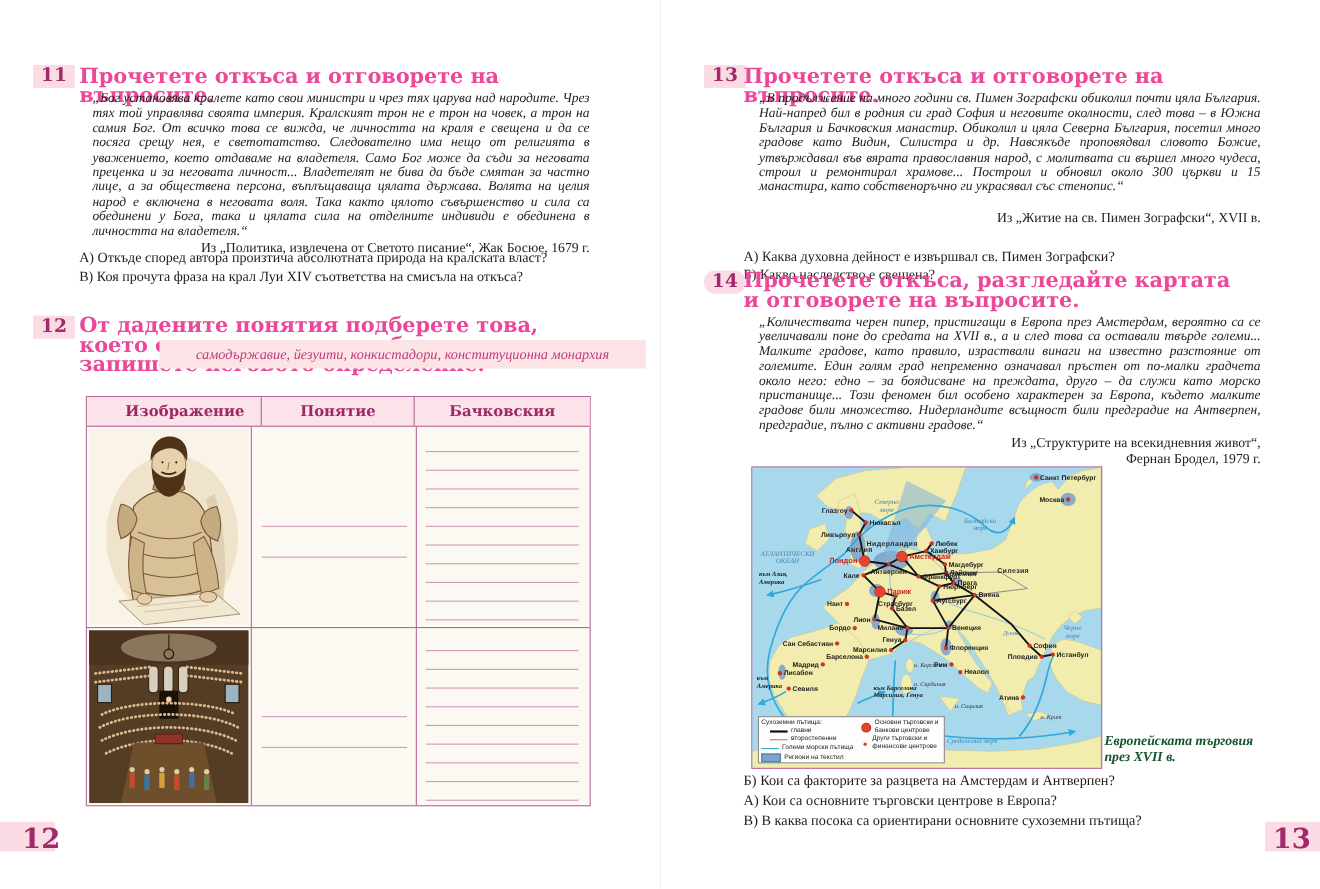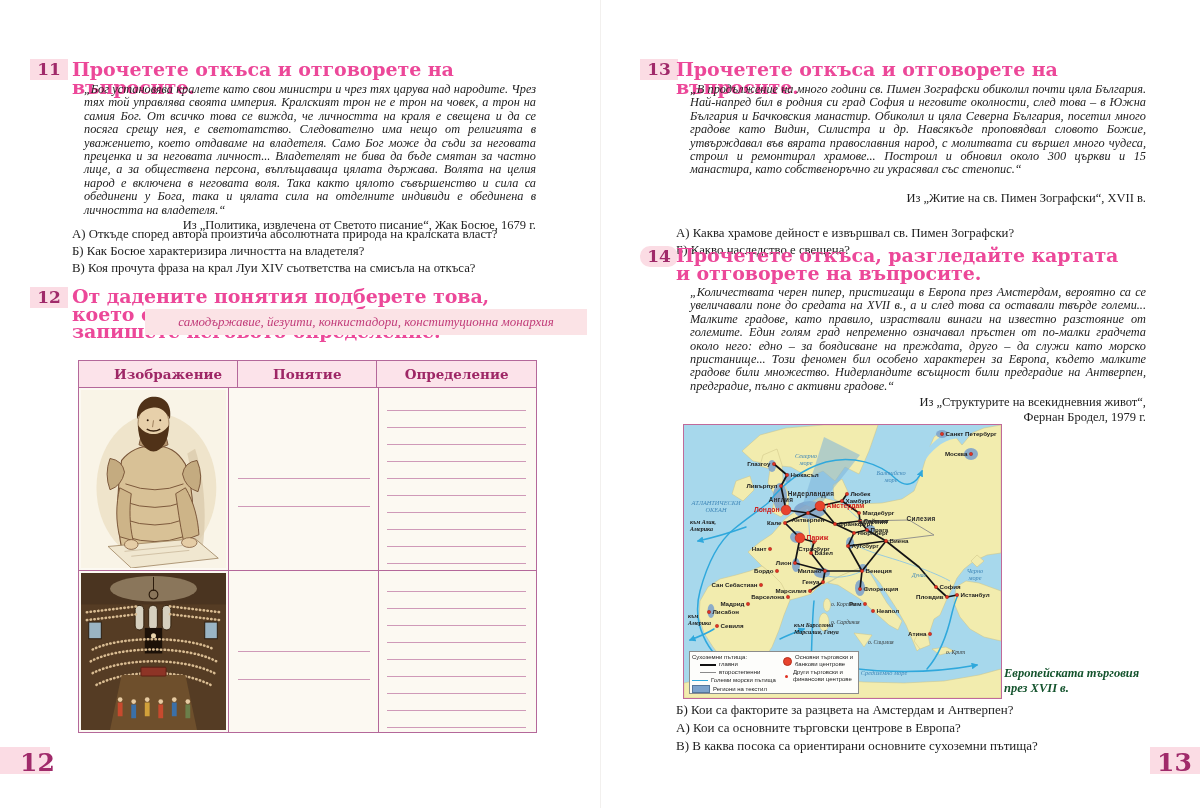--- a/index.html
+++ b/index.html
@@ -83,33 +83,32 @@
   <div class="spine"></div>
 
   <div>
 
     <div class="numbox" style="left:30px;top:59px;">11</div>
     <div class="extitle" style="left:72px;top:61px;width:470px;">Прочетете откъса и отговорете на въпросите.</div>
     <div class="quote" style="left:84px;top:83px;width:452px;">„Бог установява кралете като свои министри и чрез тях царува над народите. Чрез тях той управлява своята империя. Кралският трон не е трон на човек, а трон на самия Бог. От всичко това се вижда, че личността на краля е свещена и да се посяга срещу нея, е светотатство. Следователно има нещо от религията в уважението, което отдаваме на владетеля. Само Бог може да съди за неговата преценка и за неговата личност... Владетелят не бива да бъде смятан за частно лице, а за обществена персона, въплъщаваща цялата държава. Волята на целия народ е включена в неговата воля. Така както цялото съвършенство и сила са обединени у Бога, така и цялата сила на отделните индивиди е обединена в личността на владетеля.“</div>
     <div class="src" style="left:84px;top:201px;width:452px;margin-top:17px;">Из „Политика, извлечена от Светото писание“, Жак Босюе, 1679 г.</div>
     <div class="questions" style="left:72px;top:226px;width:490px;">
         <div class="q">А) Откъде според автора произтича абсолютната природа на кралската власт?</div>
-        <div class="q">Б) Как Босюе характеризира личността на владетеля?</div>
         <div class="q">В) Коя прочута фраза на крал Луи XIV съответства на смисъла на откъса?</div>
       </div>
 
     <div class="numbox" style="left:30px;top:287px;">12</div>
     <div class="extitle" style="left:72px;top:288px;width:445px;">От дадените понятия подберете това, което съответства на изображението, и запишете неговото определение.</div>
     <div class="concepts" style="left:145px;top:309px;width:442px;">самодържавие, йезуити, конкистадори, конституционна монархия</div>
 
     <div class="mtable" style="left:78px;top:360px;width:457px;">
       <div class="thead">
         <div class="hcell c1">Изображение</div>
         <div class="hcell c2">Понятие</div>
-        <div class="hcell c3" style="justify-content:center;">Определение</div>
+        <div class="hcell c3" style="justify-content:center;">Бачковския</div>
       </div>
       <div id="table-body">
           <div class="trow" style="height: 182px;">
             <div class="cell c1 img-cell">
               <svg viewBox="0 0 150 182" preserveAspectRatio="none">
    <rect width="150" height="182" fill="#f9f4e7"></rect>
    <ellipse cx="78" cy="100" rx="62" ry="76" fill="#efe4cb"></ellipse>
    <path d="M118,60 C128,90 130,130 126,160 L112,160 C118,125 116,90 110,65 Z" fill="#d9c8a8" opacity="0.7"></path>
    <path d="M42,72 C38,98 36,132 42,162 L112,162 C118,130 116,100 108,76 C100,62 90,57 75,57 C60,57 50,62 42,72 Z" fill="#d8c196" stroke="#7a5639" stroke-width="1.2"></path>
    <g stroke="#7a5639" fill="none" stroke-width="1">
@@ -224,21 +223,21 @@
     <div class="pagenum" style="left:20px;">12</div>
   </div>
 
   <div>
 
     <div class="numbox" style="left:640px;top:59px;">13</div>
     <div class="extitle" style="left:676px;top:61px;width:470px;">Прочетете откъса и отговорете на въпросите.</div>
     <div class="quote" style="left:690px;top:83px;width:456px;">„В продължение на много години св. Пимен Зографски обиколил почти цяла България. Най-напред бил в родния си град София и неговите околности, след това – в Южна България и Бачковския манастир. Обиколил и цяла Северна България, посетил много градове като Видин, Силистра и др. Навсякъде проповядвал словото Божие, утвърждавал във вярата православния народ, с молитвата си вършел много чудеса, строил и ремонтирал храмове... Построил и обновил около 300 църкви и 15 манастира, като собственоръчно ги украсявал със стенопис.“</div>
     <div class="src" style="left:690px;top:191px;width:456px;">Из „Житие на св. Пимен Зографски“, XVII в.</div>
     <div class="questions" style="left:676px;top:225px;width:490px;">
-        <div class="q">А) Каква храмове дейност е извършвал св. Пимен Зографски?</div>
+        <div class="q">А) Каква духовна дейност е извършвал св. Пимен Зографски?</div>
         <div class="q">Б) Какво наследство е свещена?</div>
       </div>
 
     <div class="numbox" style="left:640px;top:246px;border-radius:10px;">14</div>
     <div class="extitle" style="left:676px;top:247px;width:445px;">Прочетете откъса, разгледайте картата и отговорете на въпросите.</div>
     <div class="quote" style="left:690px;top:286px;width:456px;">„Количествата черен пипер, пристигащи в Европа през Амстердам, вероятно са се увеличавали поне до средата на XVII в., а и след това са оставали твърде големи... Малките градове, като правило, израствали винаги на известно разстояние от големите. Един голям град непременно означавал пръстен от по-малки градчета около него: едно – за боядисване на преждата, друго – да служи като морско пристанище... Този феномен бил особено характерен за Европа, където малките градове били множество. Нидерландите всъщност били предградие на Антверпен, предградие, пълно с активни градове.“</div>
     <div class="src" style="left:690px;top:395px;width:456px;">Из „Структурите на всекидневния живот“,</div>
     <div class="src" style="left:690px;top:410px;width:456px;">Фернан Бродел, 1979 г.</div>
 
     <div class="map-wrap">

